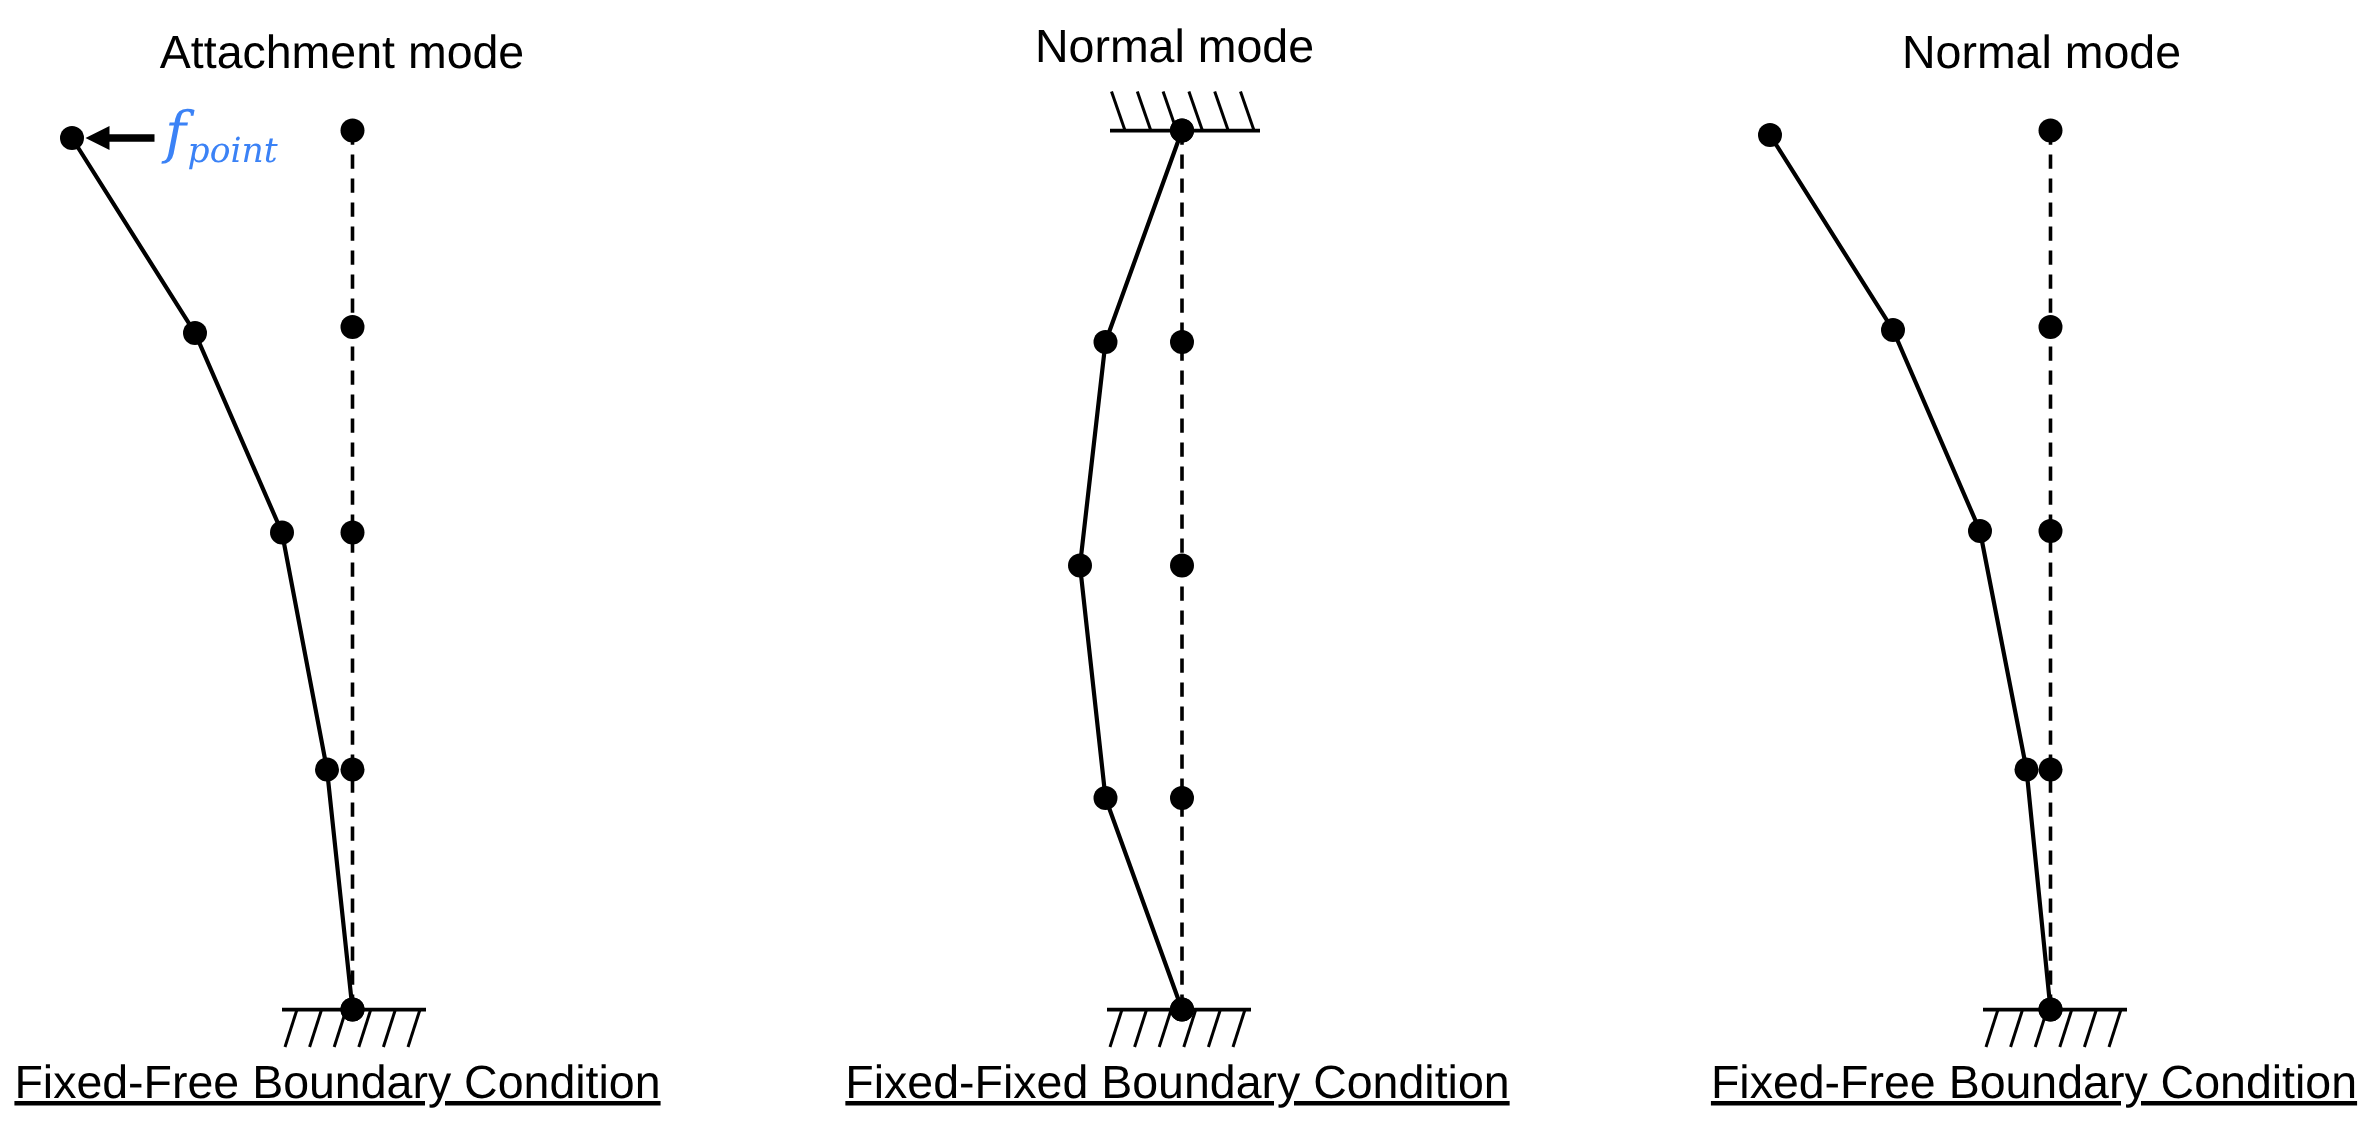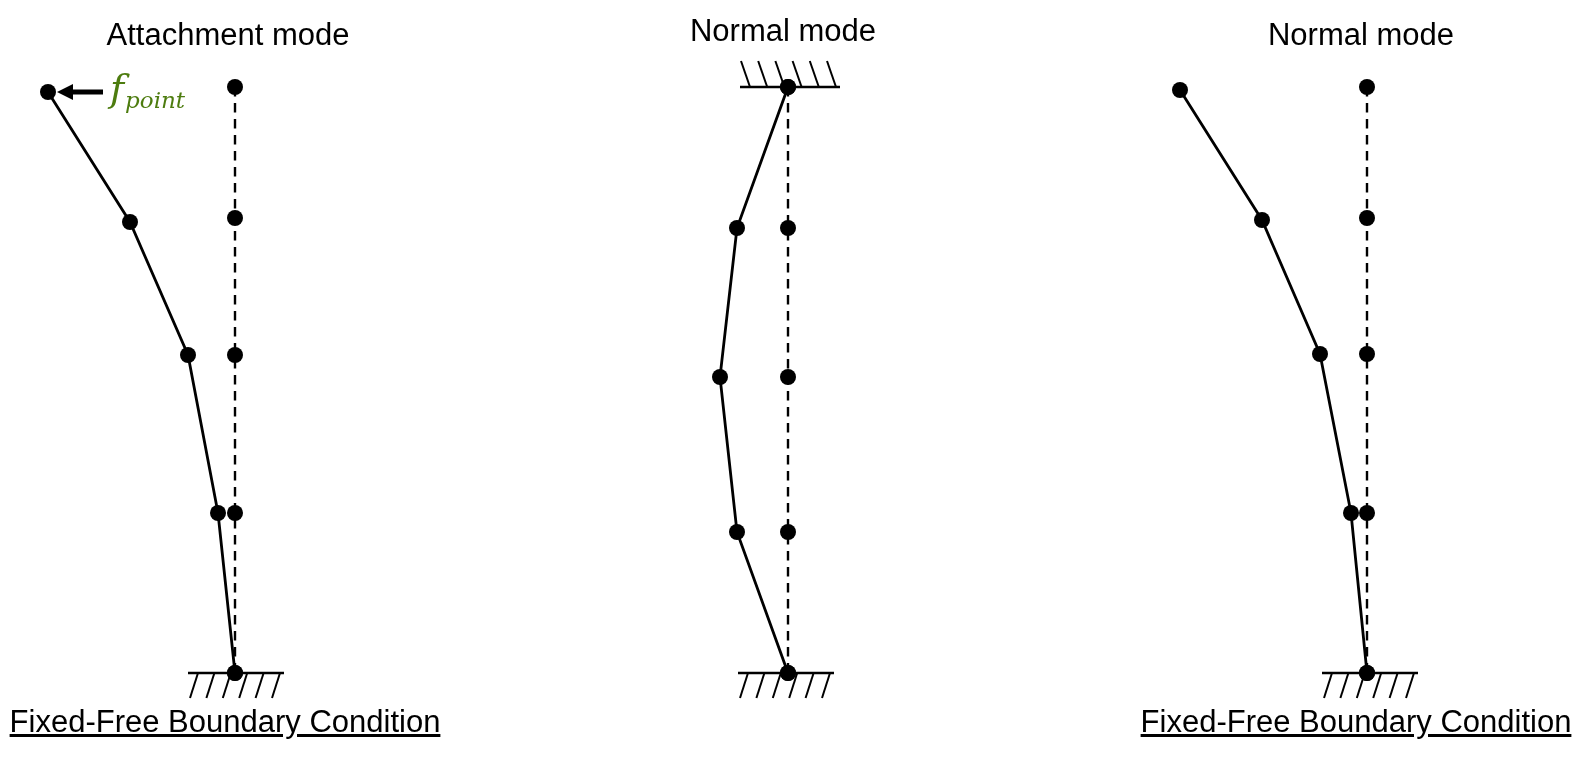--- a/index.html
+++ b/index.html
@@ -22,21 +22,21 @@
   .caption{font-size:31px;text-decoration:underline;}
   .t0{left:228px;top:17px;}
   .t1{left:783px;top:13px;}
   .t2{left:1361px;top:17px;}
   .c0{left:225px;top:704px;}
   .c1{left:785px;top:704px;}
   .c2{left:1356px;top:704px;}
   .force-label{
     position:absolute;
     left:110px;top:66px;
-    color:#4d7c0f;
+    color:#3b82f6;
     font-family:"DejaVu Serif",serif;
     font-style:italic;
     white-space:nowrap;
   }
   .force-label .f{font-size:38px;}
   .force-label .sub{
     font-size:23px;
     position:relative;
     top:7px;
     margin-left:1px;
@@ -137,16 +137,17 @@
           <line x1="1414" y1="673" x2="1406" y2="698" class="hatch"></line>
         </g>
       </g>
     </svg>
 
   <div class="label title t0">Attachment mode</div>
   <div class="label title t1">Normal mode</div>
   <div class="label title t2">Normal mode</div>
 
   <div class="label caption c0">Fixed-Free Boundary Condition</div>
+  <div class="label caption c1">Fixed-Fixed Boundary Condition</div>
   <div class="label caption c2">Fixed-Free Boundary Condition</div>
 
   <div class="force-label"><span class="f">f</span><span class="sub">point</span></div>
 </div>
 
 </body></html>

